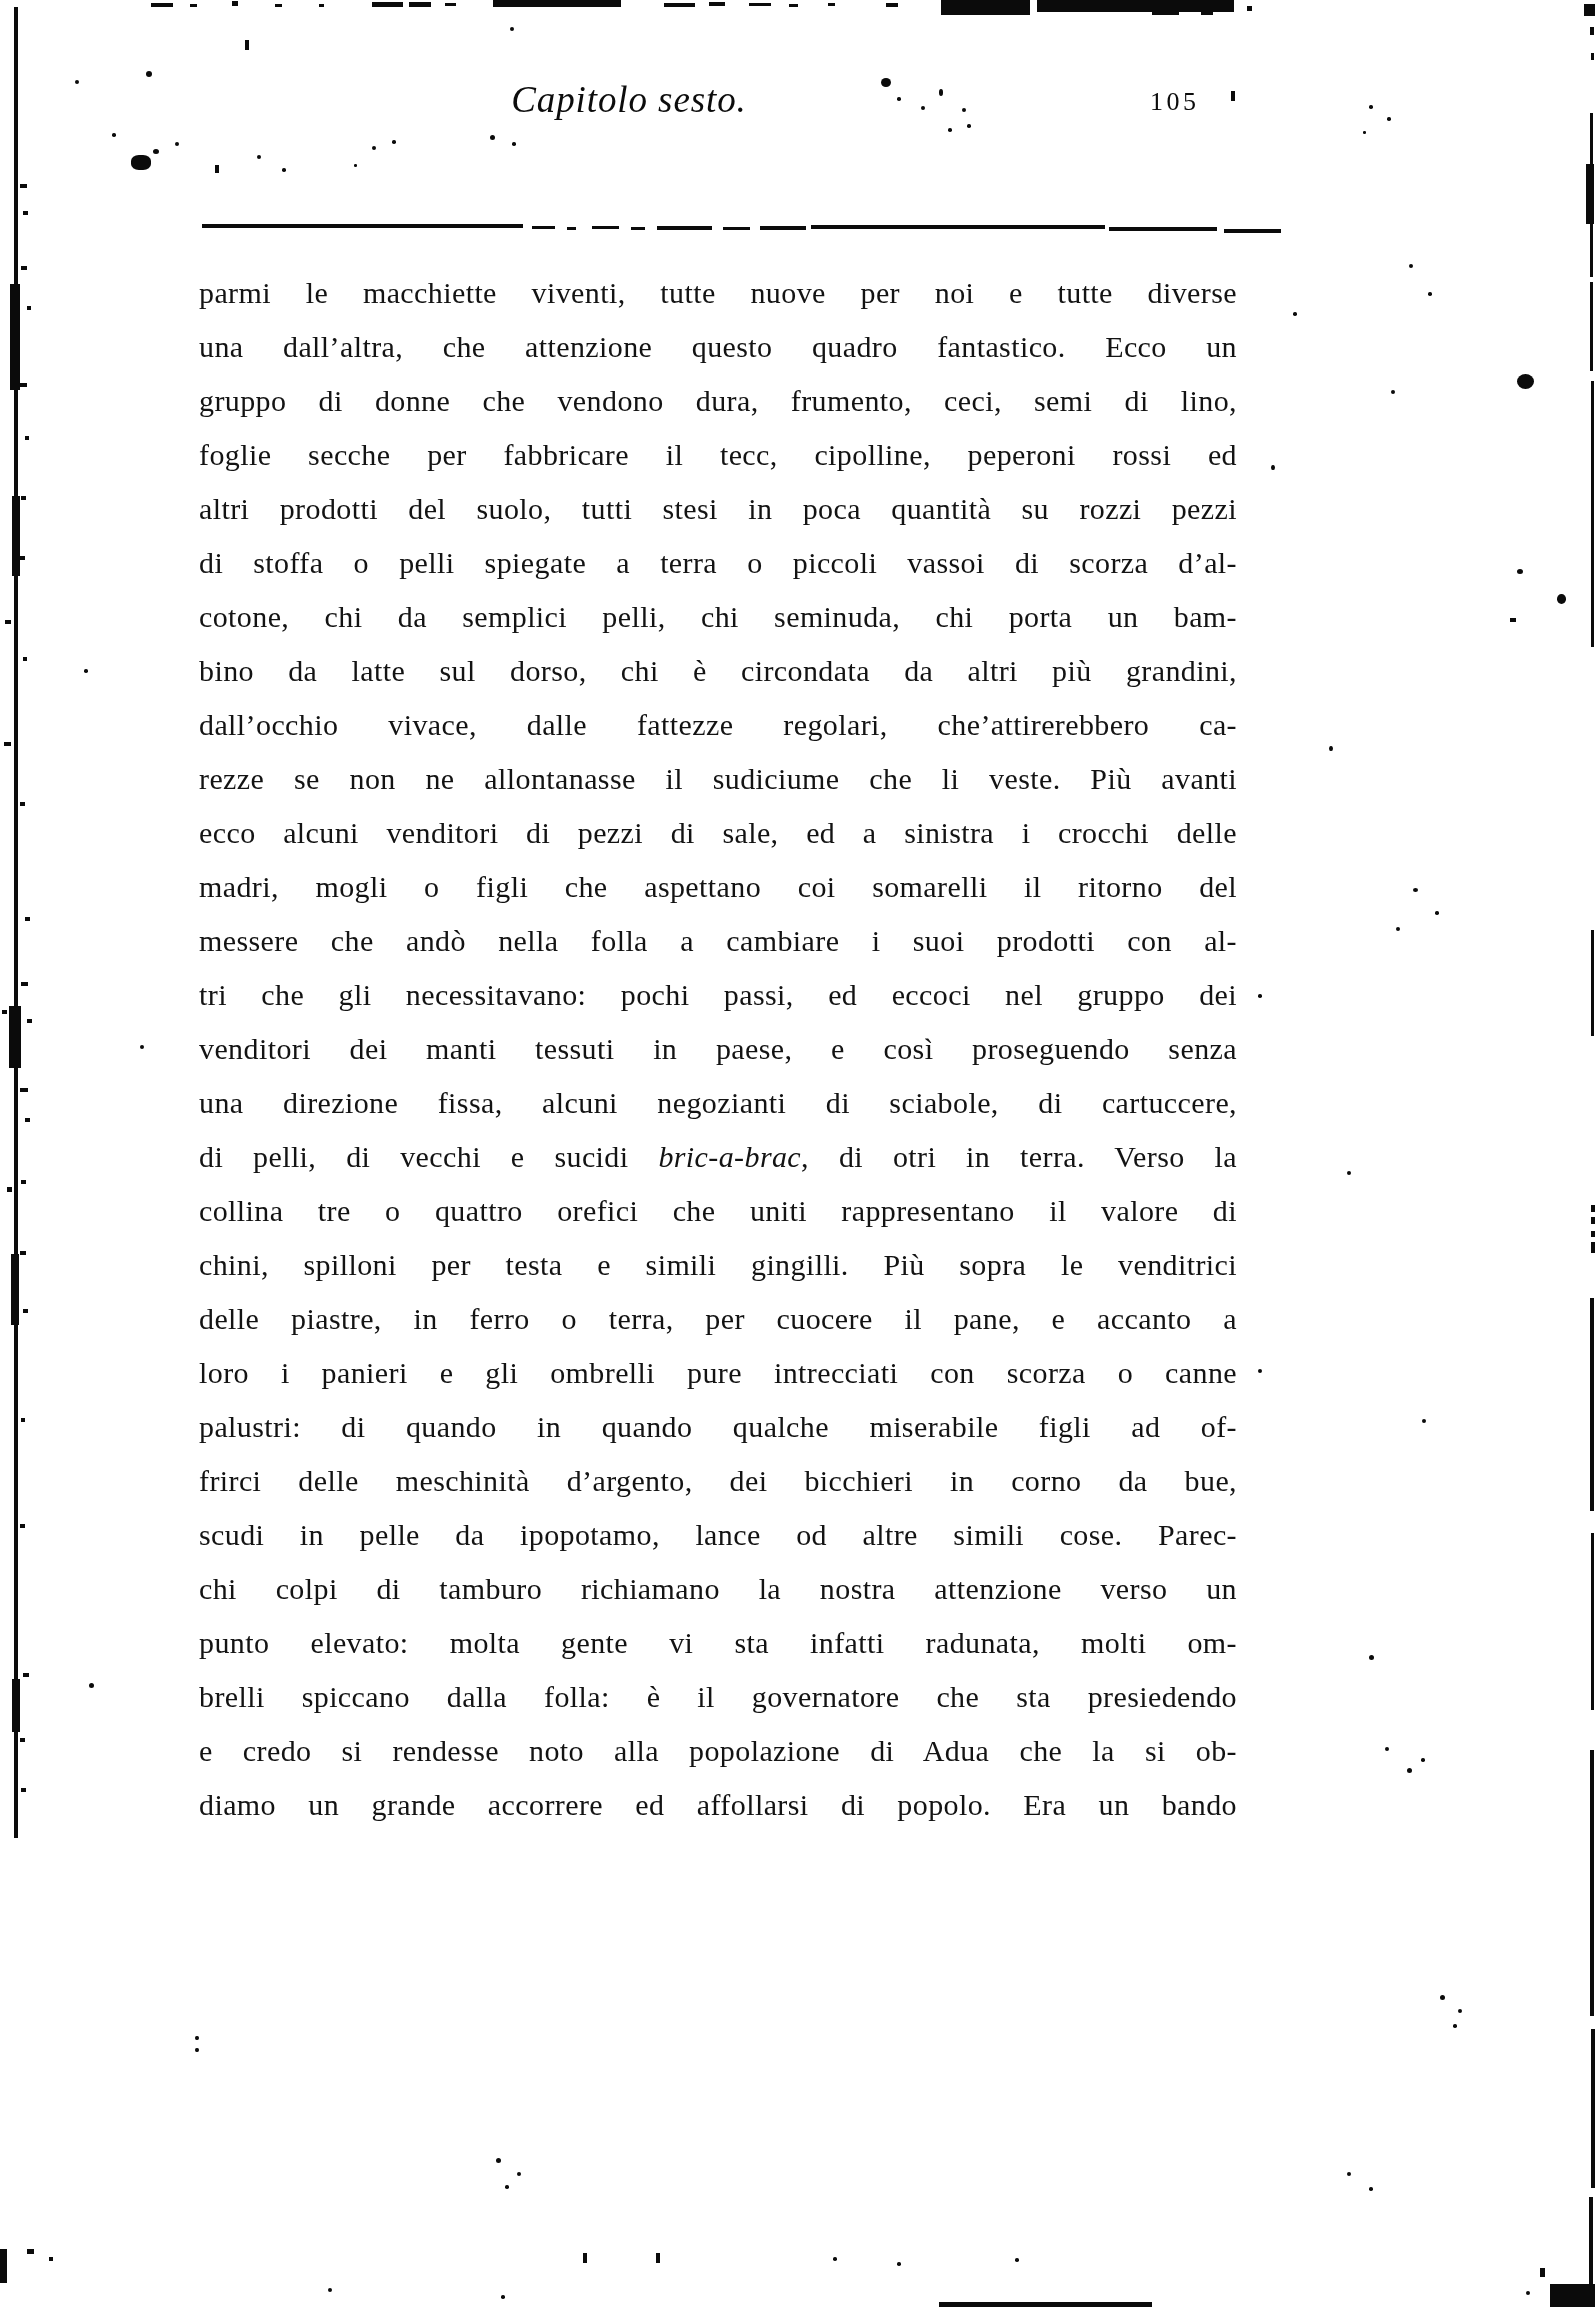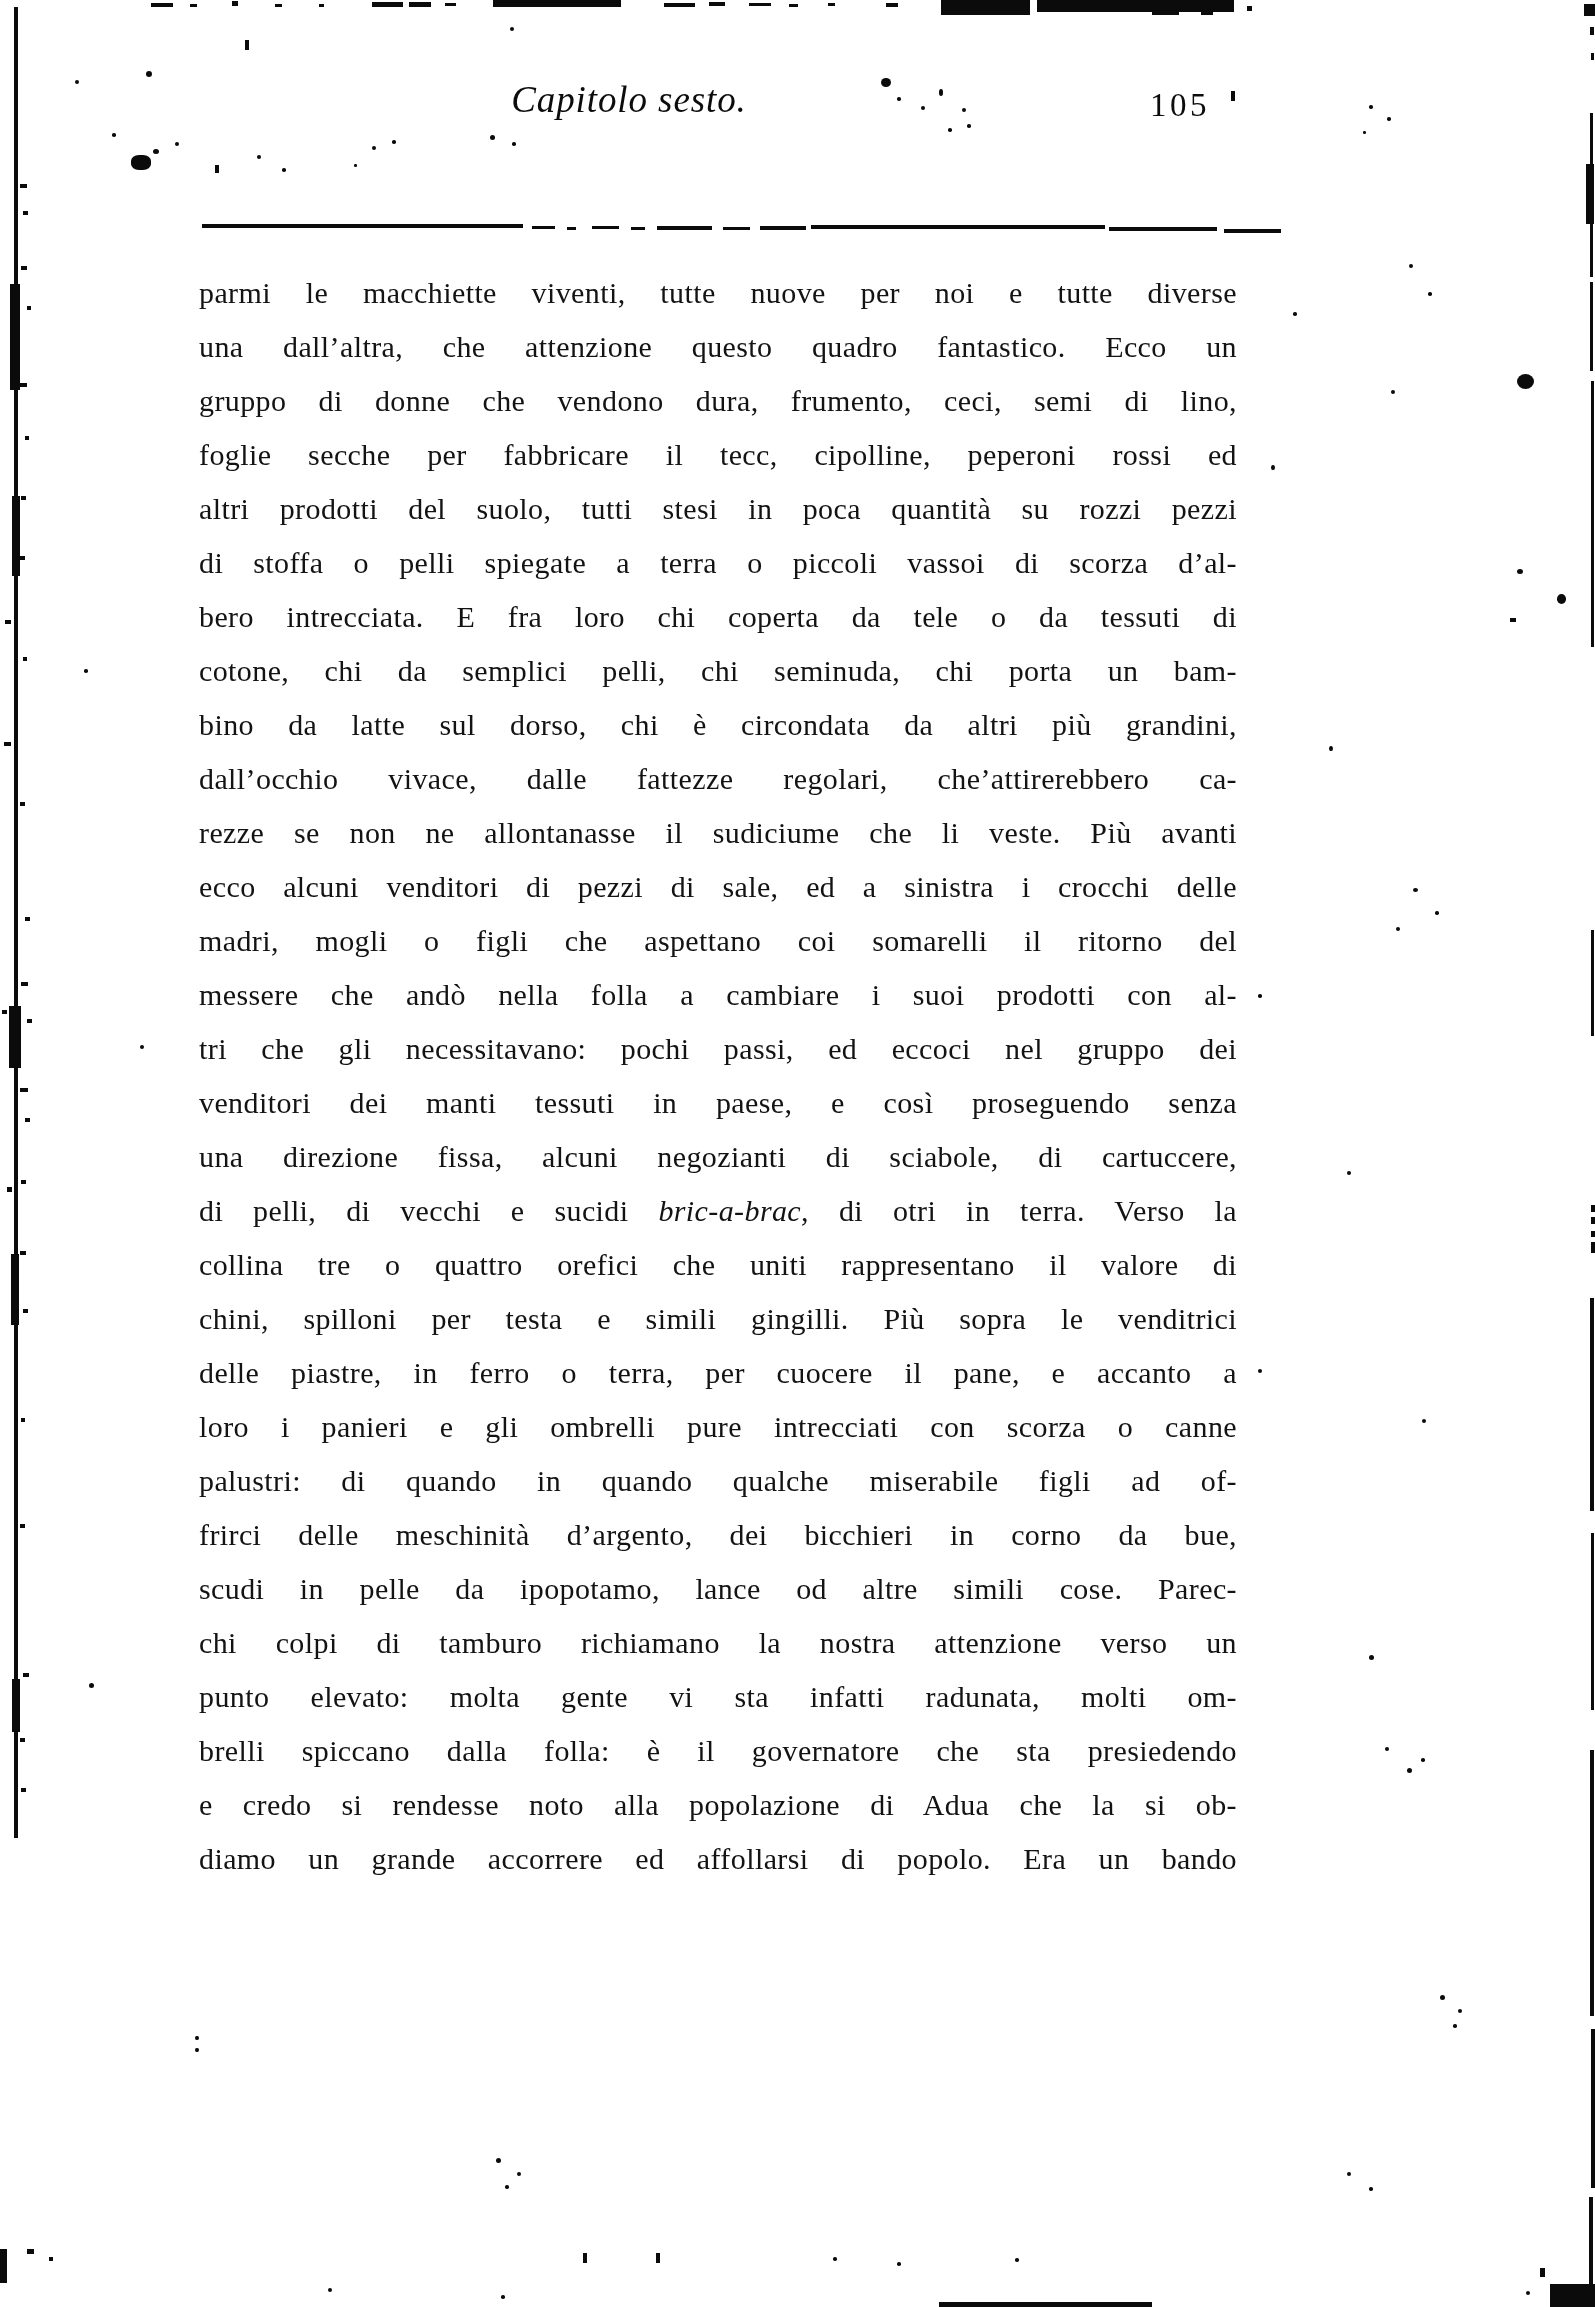--- a/index.html
+++ b/index.html
@@ -17,21 +17,21 @@
     left: 390px; top: 78px; width: 478px;
     text-align: center;
     font-style: italic;
     font-size: 37px;
     letter-spacing: 0.9px;
     color: #0c0c0c;
   }
   #page-number {
     position: absolute;
     left: 1150px; top: 87px;
-    font-size: 33px;
+    font-size: 26px;
     letter-spacing: 3.5px;
     color: #0c0c0c;
   }
   #body-text {
     position: absolute;
     left: 199px; top: 266px; width: 1038px;
   }
   .text-line {
     height: 54px;
     line-height: 54px;
@@ -71,21 +71,20 @@
     <div class="rule-seg" style="left:1224px;top:229px;width:57px;height:3.5px;"></div>
   </div>
 
   <div id="body-text">
       <div class="text-line"><span>parmi le macchiette viventi, tutte nuove per noi e tutte diverse</span></div>
       <div class="text-line"><span>una dall’altra, che attenzione questo quadro fantastico. Ecco un</span></div>
       <div class="text-line"><span>gruppo di donne che vendono dura, frumento, ceci, semi di lino,</span></div>
       <div class="text-line"><span>foglie secche per fabbricare il tecc, cipolline, peperoni rossi ed</span></div>
       <div class="text-line"><span>altri prodotti del suolo, tutti stesi in poca quantità su rozzi pezzi</span></div>
       <div class="text-line"><span>di stoffa o pelli spiegate a terra o piccoli vassoi di scorza d’al-</span></div>
-      <div class="text-line"><span>bero intrecciata. E fra loro chi coperta da tele o da tessuti di</span></div>
       <div class="text-line"><span>cotone, chi da semplici pelli, chi seminuda, chi porta un bam-</span></div>
       <div class="text-line"><span>bino da latte sul dorso, chi è circondata da altri più grandini,</span></div>
       <div class="text-line"><span>dall’occhio vivace, dalle fattezze regolari, che’attirerebbero ca-</span></div>
       <div class="text-line"><span>rezze se non ne allontanasse il sudiciume che li veste. Più avanti</span></div>
       <div class="text-line"><span>ecco alcuni venditori di pezzi di sale, ed a sinistra i crocchi delle</span></div>
       <div class="text-line"><span>madri, mogli o figli che aspettano coi somarelli il ritorno del</span></div>
       <div class="text-line"><span>messere che andò nella folla a cambiare i suoi prodotti con al-</span></div>
       <div class="text-line"><span>tri che gli necessitavano: pochi passi, ed eccoci nel gruppo dei</span></div>
       <div class="text-line"><span>venditori dei manti tessuti in paese, e così proseguendo senza</span></div>
       <div class="text-line"><span>una direzione fissa, alcuni negozianti di sciabole, di cartuccere,</span></div>

